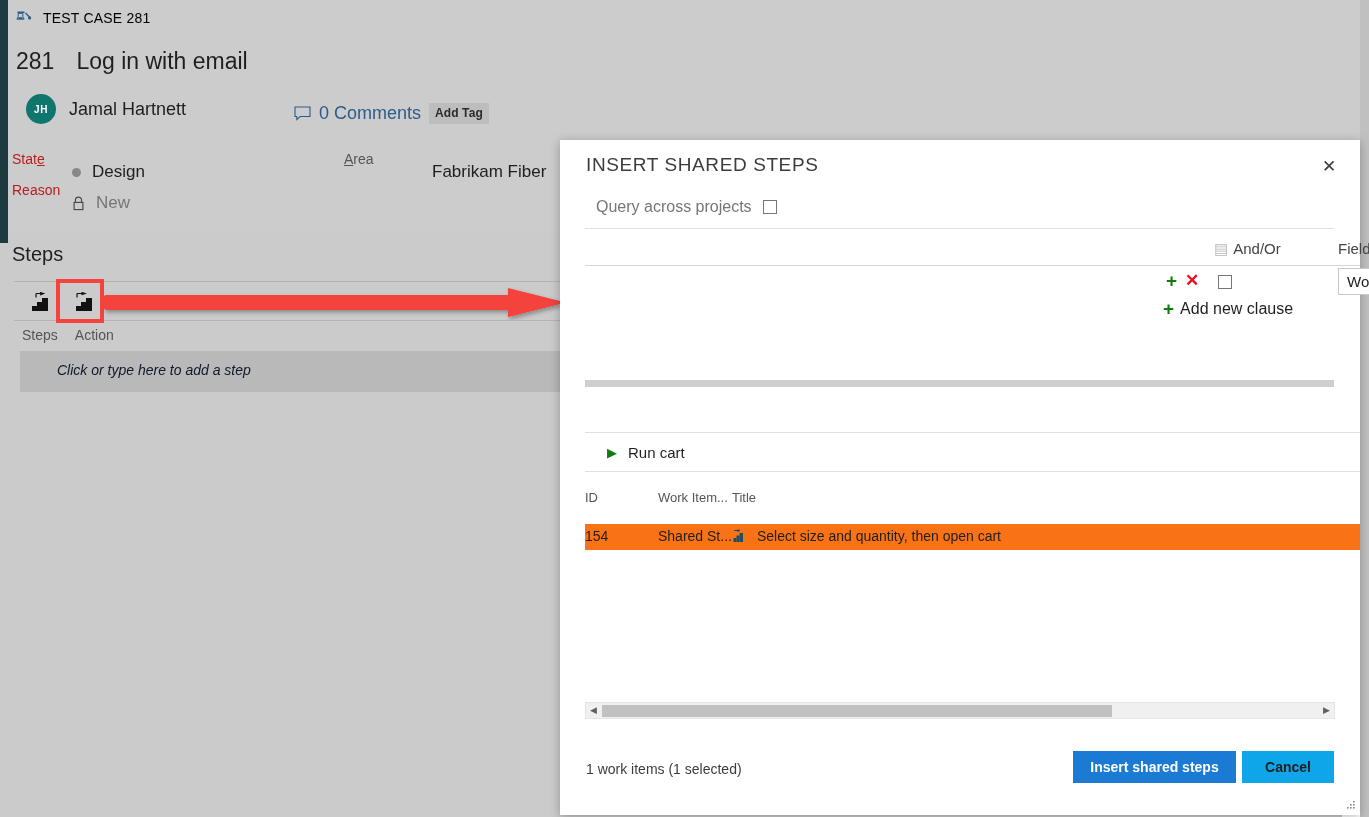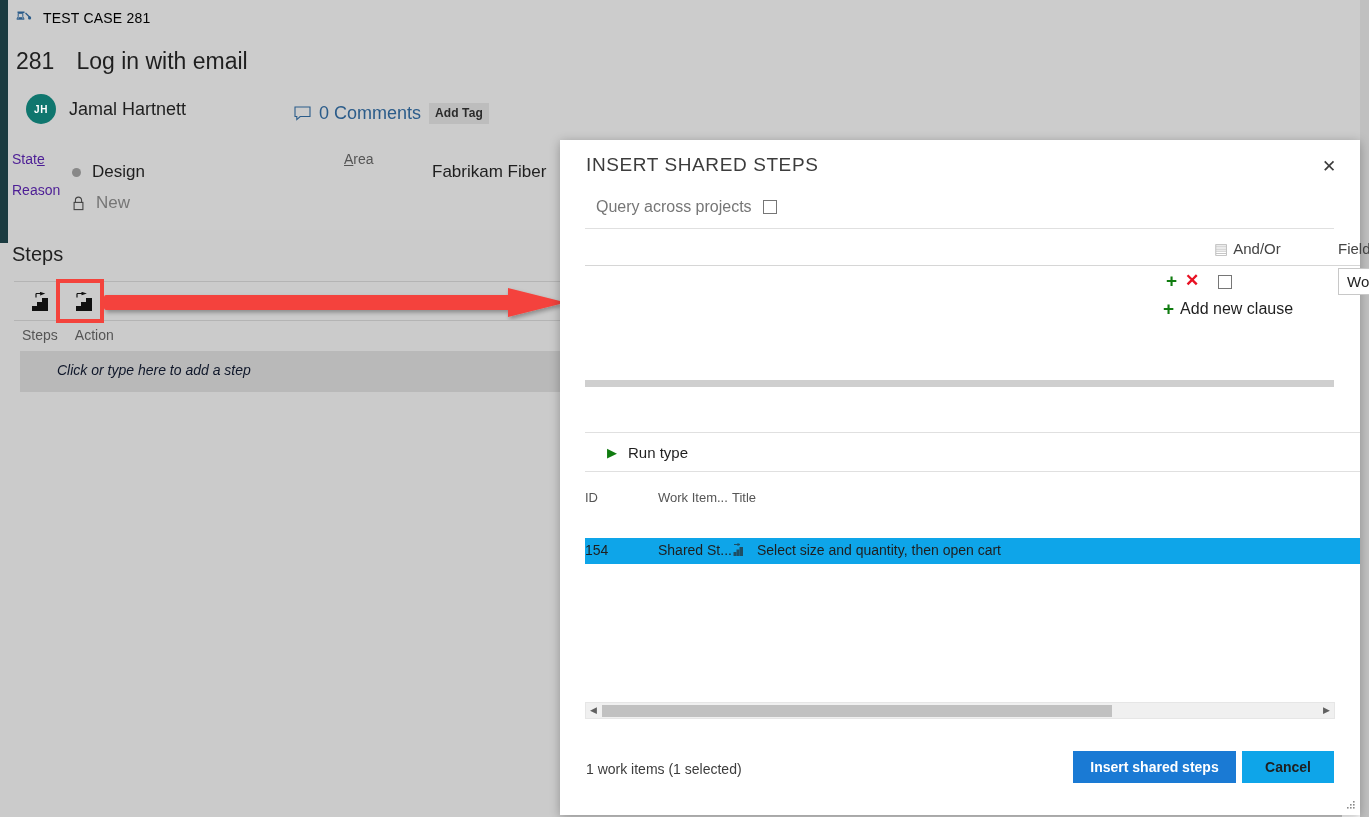--- a/index.html
+++ b/index.html
@@ -64,21 +64,21 @@
   .bubble-icon { width: 17px; height: 15px; display: block; }
   .comments-link { font-size: 18px; color: #2b5c8a; }
   .add-tag {
     font-size: 12px; font-weight: 700; color: #2b2b2b;
     background: #bdbdbd; padding: 3px 6px 4px; letter-spacing: .1px;
   }
 
   .field-grid { position: absolute; left: 0; top: 143px; width: 560px; }
   .field-row { display: flex; align-items: center; height: 31px; }
   .fl {
-    font-size: 14px; color: #4c1d95; width: 72px; padding-left: 12px;
+    font-size: 14px; color: #b91c1c; width: 72px; padding-left: 12px;
   }
   .fl u { text-decoration: underline; }
   .fv { font-size: 17px; color: #1f1f1f; display: flex; align-items: center; gap: 11px; margin-top: 27px; }
   .fv.dim { color: #767676; }
   .state-dot { width: 9px; height: 9px; border-radius: 50%; background: #888888; display: inline-block; }
   .lock-icon { width: 13px; height: 15px; display: block; }
   .field-grid2 { position: absolute; left: 344px; top: 143px; width: 400px; }
   .fl2 { font-size: 14px; color: #555555; width: 88px; }
 
   .steps-title {
@@ -220,22 +220,22 @@
   }
   .play { color: #107c10; font-size: 13px; }
   .runlbl { font-size: 15px; color: #1f1f1f; }
 
   .thead {
     position: absolute; left: 25px; top: 350px; width: 775px; height: 22px;
     font-size: 13px; color: #555555;
   }
   .thead .c { position: absolute; top: 0; }
   .trow {
-    position: absolute; left: 25px; top: 398px; width: 775px; height: 26px;
-    background: #0ea5e9; font-size: 14px; color: #1f1f1f;
+    position: absolute; left: 25px; top: 384px; width: 775px; height: 26px;
+    background: #f97316; font-size: 14px; color: #1f1f1f;
   }
   .trow .c { position: absolute; top: 4px; }
   .trow .shared-ic { width: 15px; height: 14px; display: inline-block; vertical-align: -2px; margin-right: 6px; }
 
   .col-id { left: 0; }
   .col-wit { left: 73px; }
   .col-title { left: 147px; }
   .col-asg { left: 1208px; }
 
   .hscroll {
@@ -460,21 +460,21 @@
 
     <div class="addclause">
       <span class="p">+</span>
       <span>Add new clause</span>
     </div>
 
     <div class="qscroll"></div>
 
     <div class="runrow">
       <span class="play">▶</span>
-      <span class="runlbl">Run type</span>
+      <span class="runlbl">Run cart</span>
     </div>
 
     <div class="thead">
       <span class="c col-id">ID</span>
       <span class="c col-wit">Work Item...</span>
       <span class="c col-title">Title</span>
 
     </div>
 
     <div class="trow">

